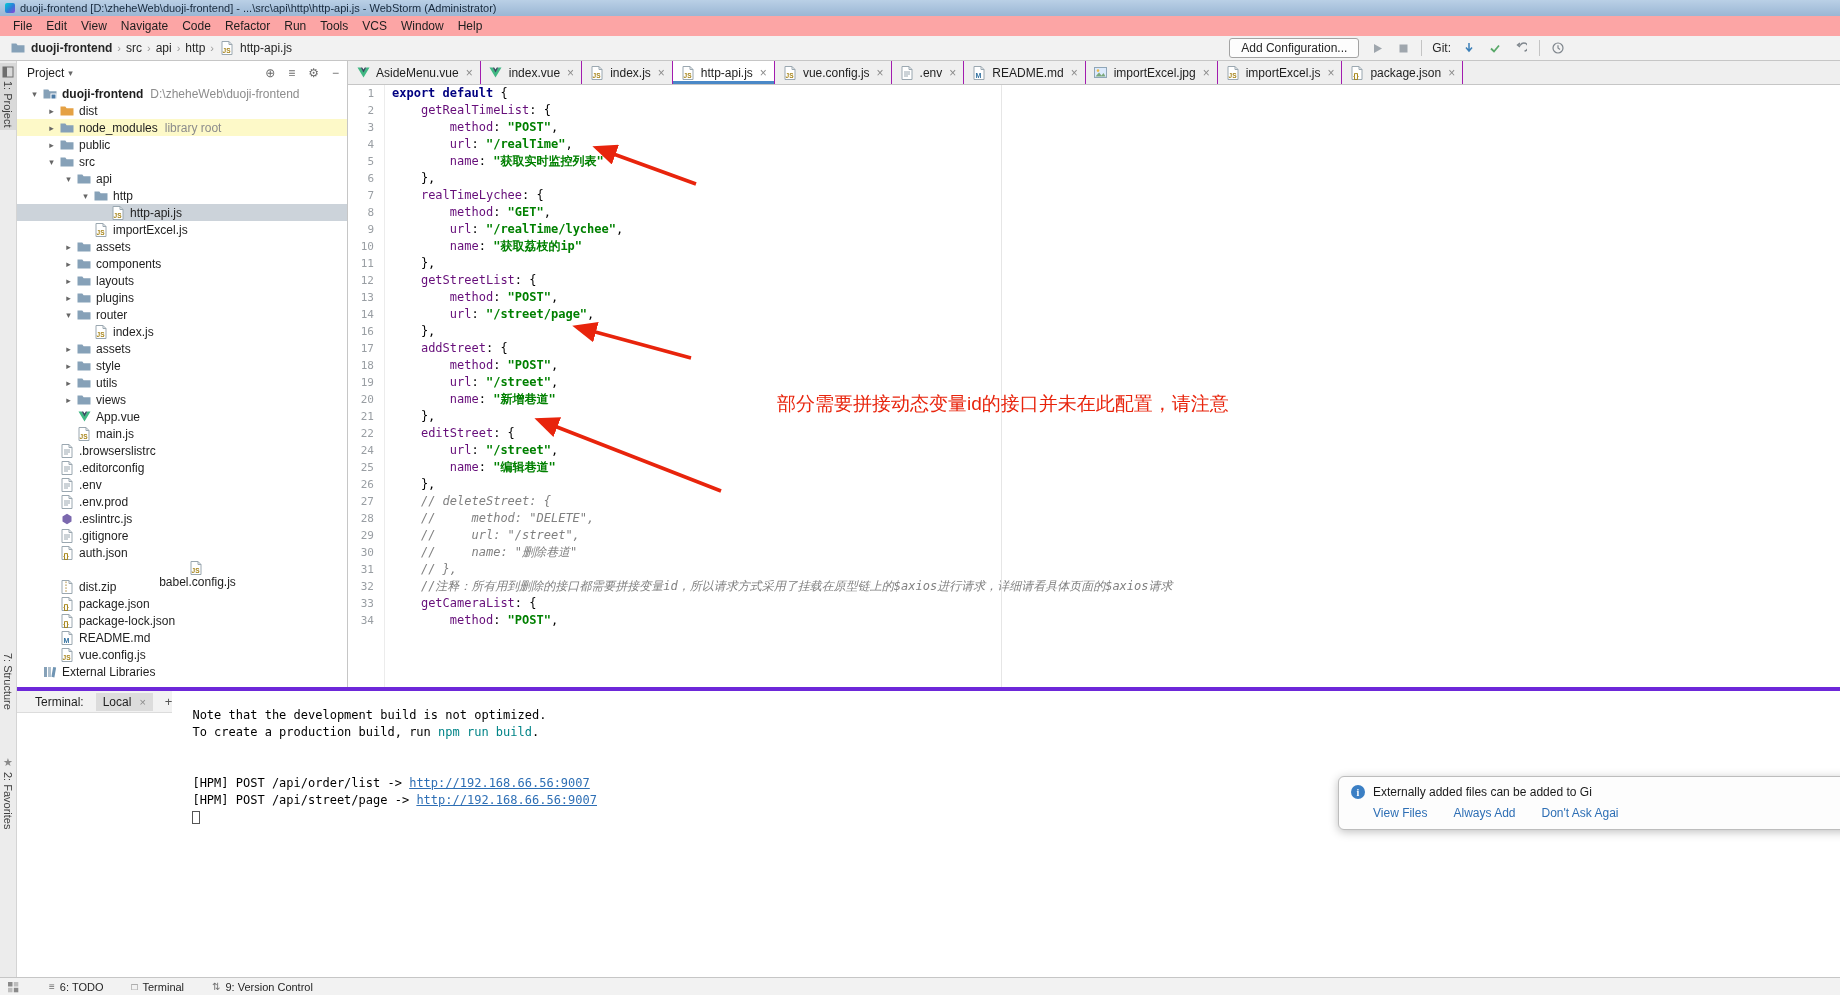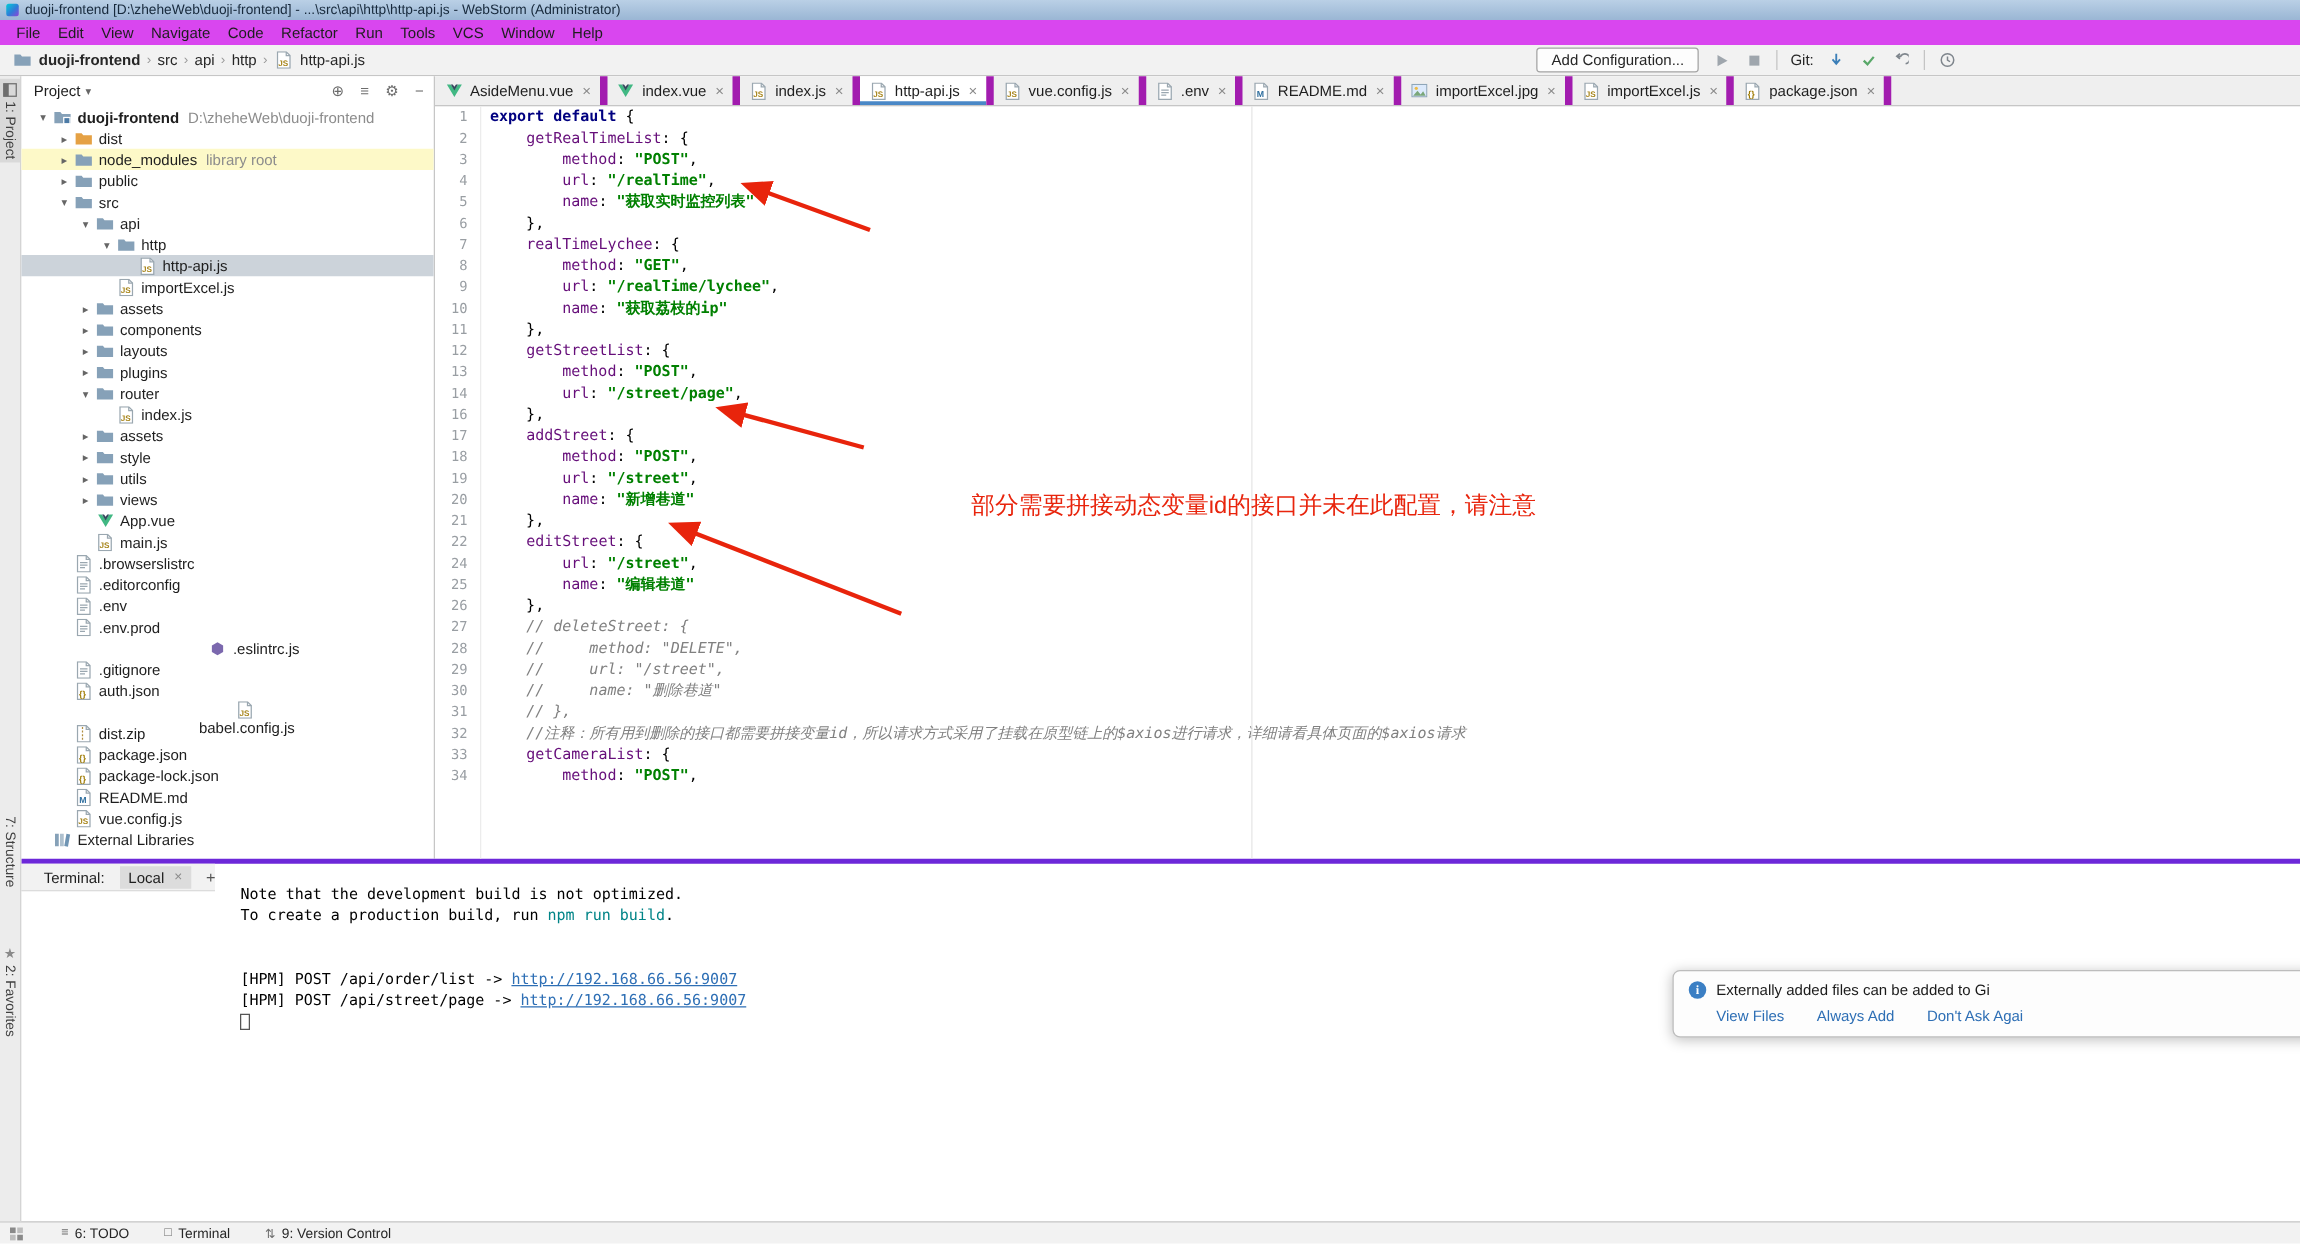--- a/index.html
+++ b/index.html
@@ -3,21 +3,21 @@
 <meta charset="utf-8">
 <style>
   * { margin:0; padding:0; box-sizing:border-box; }
   html,body { width:1840px; height:995px; }
   body { font-family:"Liberation Sans",sans-serif; font-size:12px; color:#1e1e1e; background:#fff; overflow:hidden; }
   .app { position:relative; width:1840px; height:995px; display:flex; flex-direction:column; overflow:hidden; background:#fff; }
 
   
   .titlebar { height:16px; background:linear-gradient(#bad0e6,#9ab6d4); display:flex; align-items:center; gap:5px; padding:0 5px; font-size:11px; color:#17293c; flex:0 0 auto; }
   .ws-logo { width:10px; height:10px; border-radius:2px; background:linear-gradient(135deg,#00cdd7,#2e7bd8 55%,#9043d8); flex:0 0 auto; }
-  .menubar { height:20px; background:#d946ef; display:flex; align-items:center; padding-left:6px; flex:0 0 auto; }
+  .menubar { height:20px; background:#fca5a5; display:flex; align-items:center; padding-left:6px; flex:0 0 auto; }
   .menu-item { padding:2px 7px; color:#1e1e1e; }
   .toolbar { height:25px; background:#f2f2f2; border-bottom:1px solid #c6c6c6; display:flex; align-items:center; padding:0 10px; flex:0 0 auto; }
   .breadcrumbs { display:flex; align-items:center; gap:5px; }
   .crumb { color:#262626; }
   .crumb.first { font-weight:bold; }
   .crumb-sep { color:#999; font-size:11px; }
   .toolbar-right { margin-left:auto; display:flex; align-items:center; gap:10px; padding-right:264px; }
   .add-config-btn { border:1px solid #a3a3a3; background:#fdfdfd; border-radius:3px; padding:2px 11px; color:#262626; }
   .tb-icon { display:inline-flex; align-items:center; justify-content:center; width:16px; height:16px; }
   .tb-divider { width:1px; height:16px; background:#c4c4c4; }
@@ -44,21 +44,21 @@
   .tree-row.highlight { background:#fdf9c8; }
   .chevron { width:15px; flex:0 0 auto; text-align:center; color:#666; font-size:9px; }
   .icon { display:inline-flex; width:16px; justify-content:center; align-items:center; flex:0 0 auto; }
   .tree-label { margin-left:4px; color:#1e1e1e; }
   .tree-label.bold { font-weight:bold; }
   .tree-extra { margin-left:7px; color:#8c8c8c; }
 
   
   .editor-area { flex:1; display:flex; flex-direction:column; min-width:0; background:#fff; }
   .tabbar { height:24px; background:#efefef; border-bottom:1px solid #c6c6c6; display:flex; align-items:stretch; flex:0 0 auto; }
-  .tab { display:flex; align-items:center; gap:5px; padding:0 7px; border-right:6px solid #a21caf; color:#1e1e1e; }
+  .tab { display:flex; align-items:center; gap:5px; padding:0 7px; border-right:1px solid #a21caf; color:#1e1e1e; }
   .tab.active { background:#fff; box-shadow:inset 0 -3px 0 #4a88c7; }
   .tab-close { color:#8a8a8a; font-size:12px; margin-left:2px; }
   .editor { flex:1; position:relative; overflow:hidden; font-family:"DejaVu Sans Mono","Liberation Mono",monospace; font-size:12px; }
   .gutter-line { position:absolute; left:36px; top:0; bottom:0; width:1px; background:#ececec; }
   .margin-guide { position:absolute; left:653px; top:0; bottom:0; width:1px; background:#e6e6e6; }
   .code-line { height:17px; line-height:17px; display:flex; }
   .gutter { width:30px; padding-right:4px; flex:0 0 auto; text-align:right; color:#999ea3; font-size:11px; }
   .fold-col { width:14px; flex:0 0 auto; }
   .code-text { white-space:pre; }
   .seg-k { color:#000080; font-weight:bold; }
@@ -455,21 +455,21 @@
                 <span class="chevron"></span>
                 <span class="icon">
                   <svg width="12" height="14" viewBox="0 0 12 14">
                     <path d="M1 .5h7l3 3v10H1z" fill="#fff" stroke="#9aa7b0"></path>
                     <path d="M8 .5v3h3" fill="none" stroke="#9aa7b0"></path>
                     <path d="M3 6h6M3 8h6M3 10h4" stroke="#9aa7b0"></path>
                   </svg>
                 </span>
                 <span class="tree-label">.env.prod</span>
               </div>
-              <div class="tree-row" style="padding-left: 27px; justify-content: center;">
+              <div class="tree-row" style="padding-left: 27px;">
                 <span class="chevron"></span>
                 <span class="icon">
                   <svg width="12" height="12" viewBox="0 0 12 12">
                     <path d="M6 .8l4.5 2.6v5.2L6 11.2 1.5 8.6V3.4z" fill="#7b68ae"></path>
                   </svg>
                 </span>
                 <span class="tree-label">.eslintrc.js</span>
               </div>
               <div class="tree-row" style="padding-left: 27px;">
                 <span class="chevron"></span>

